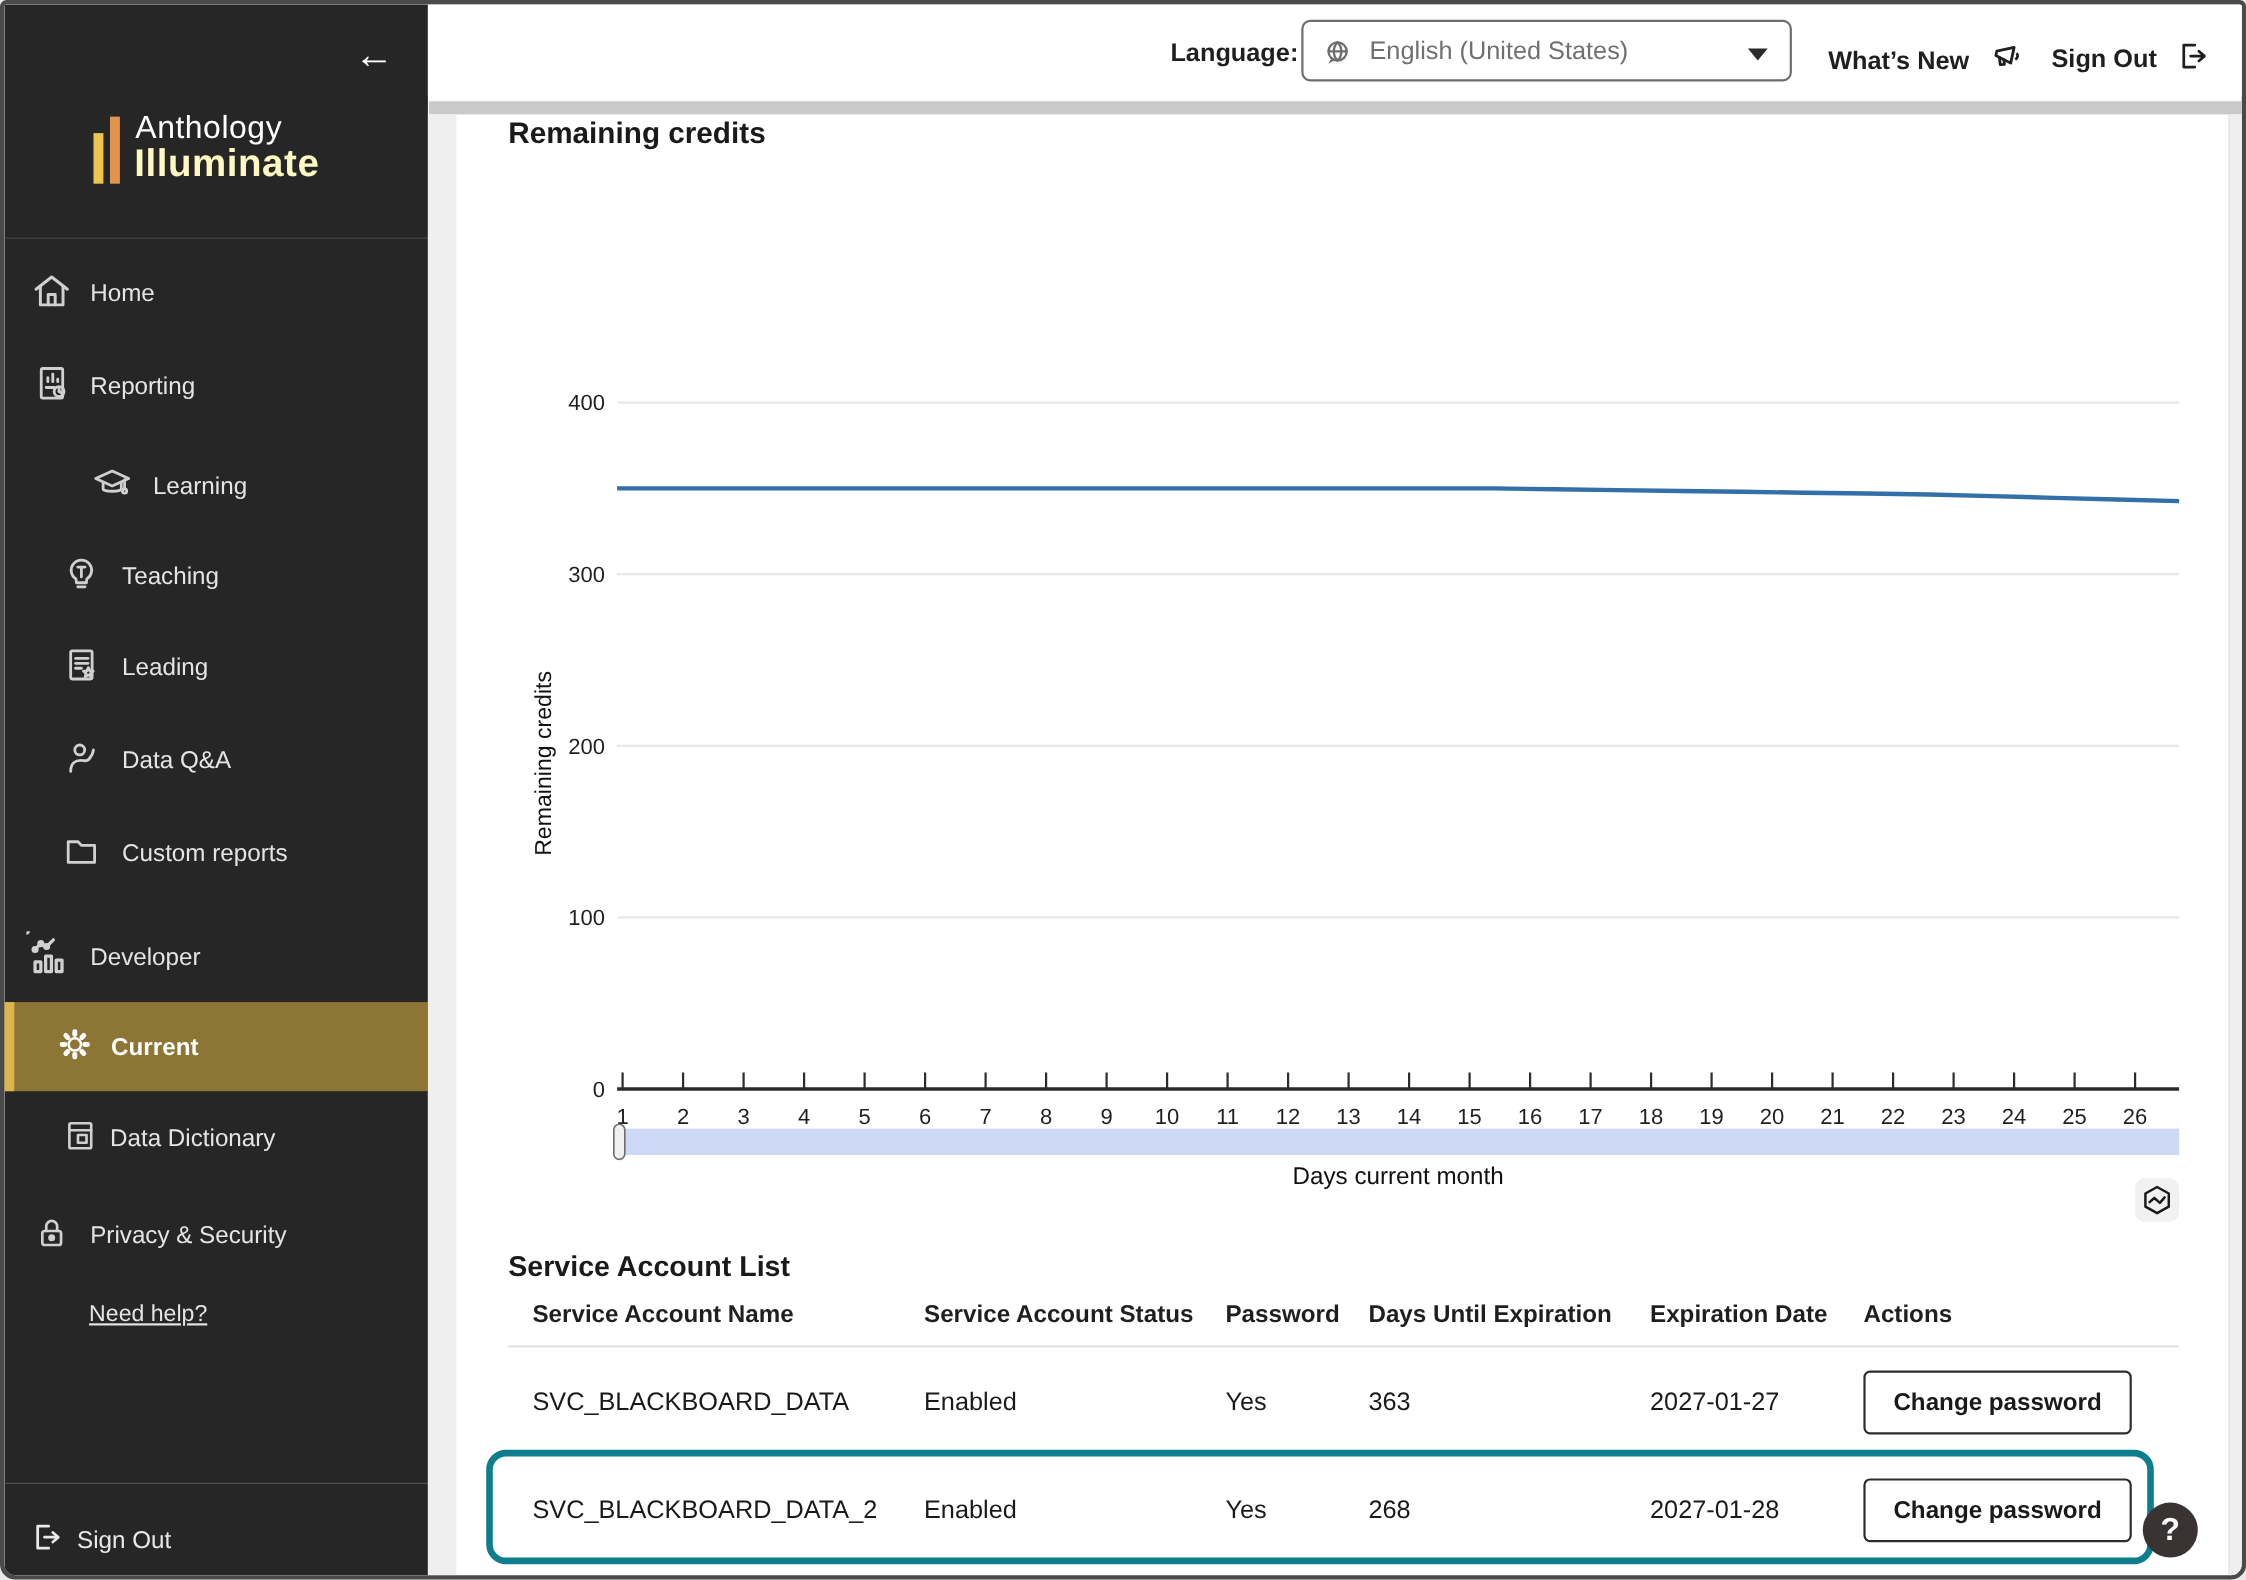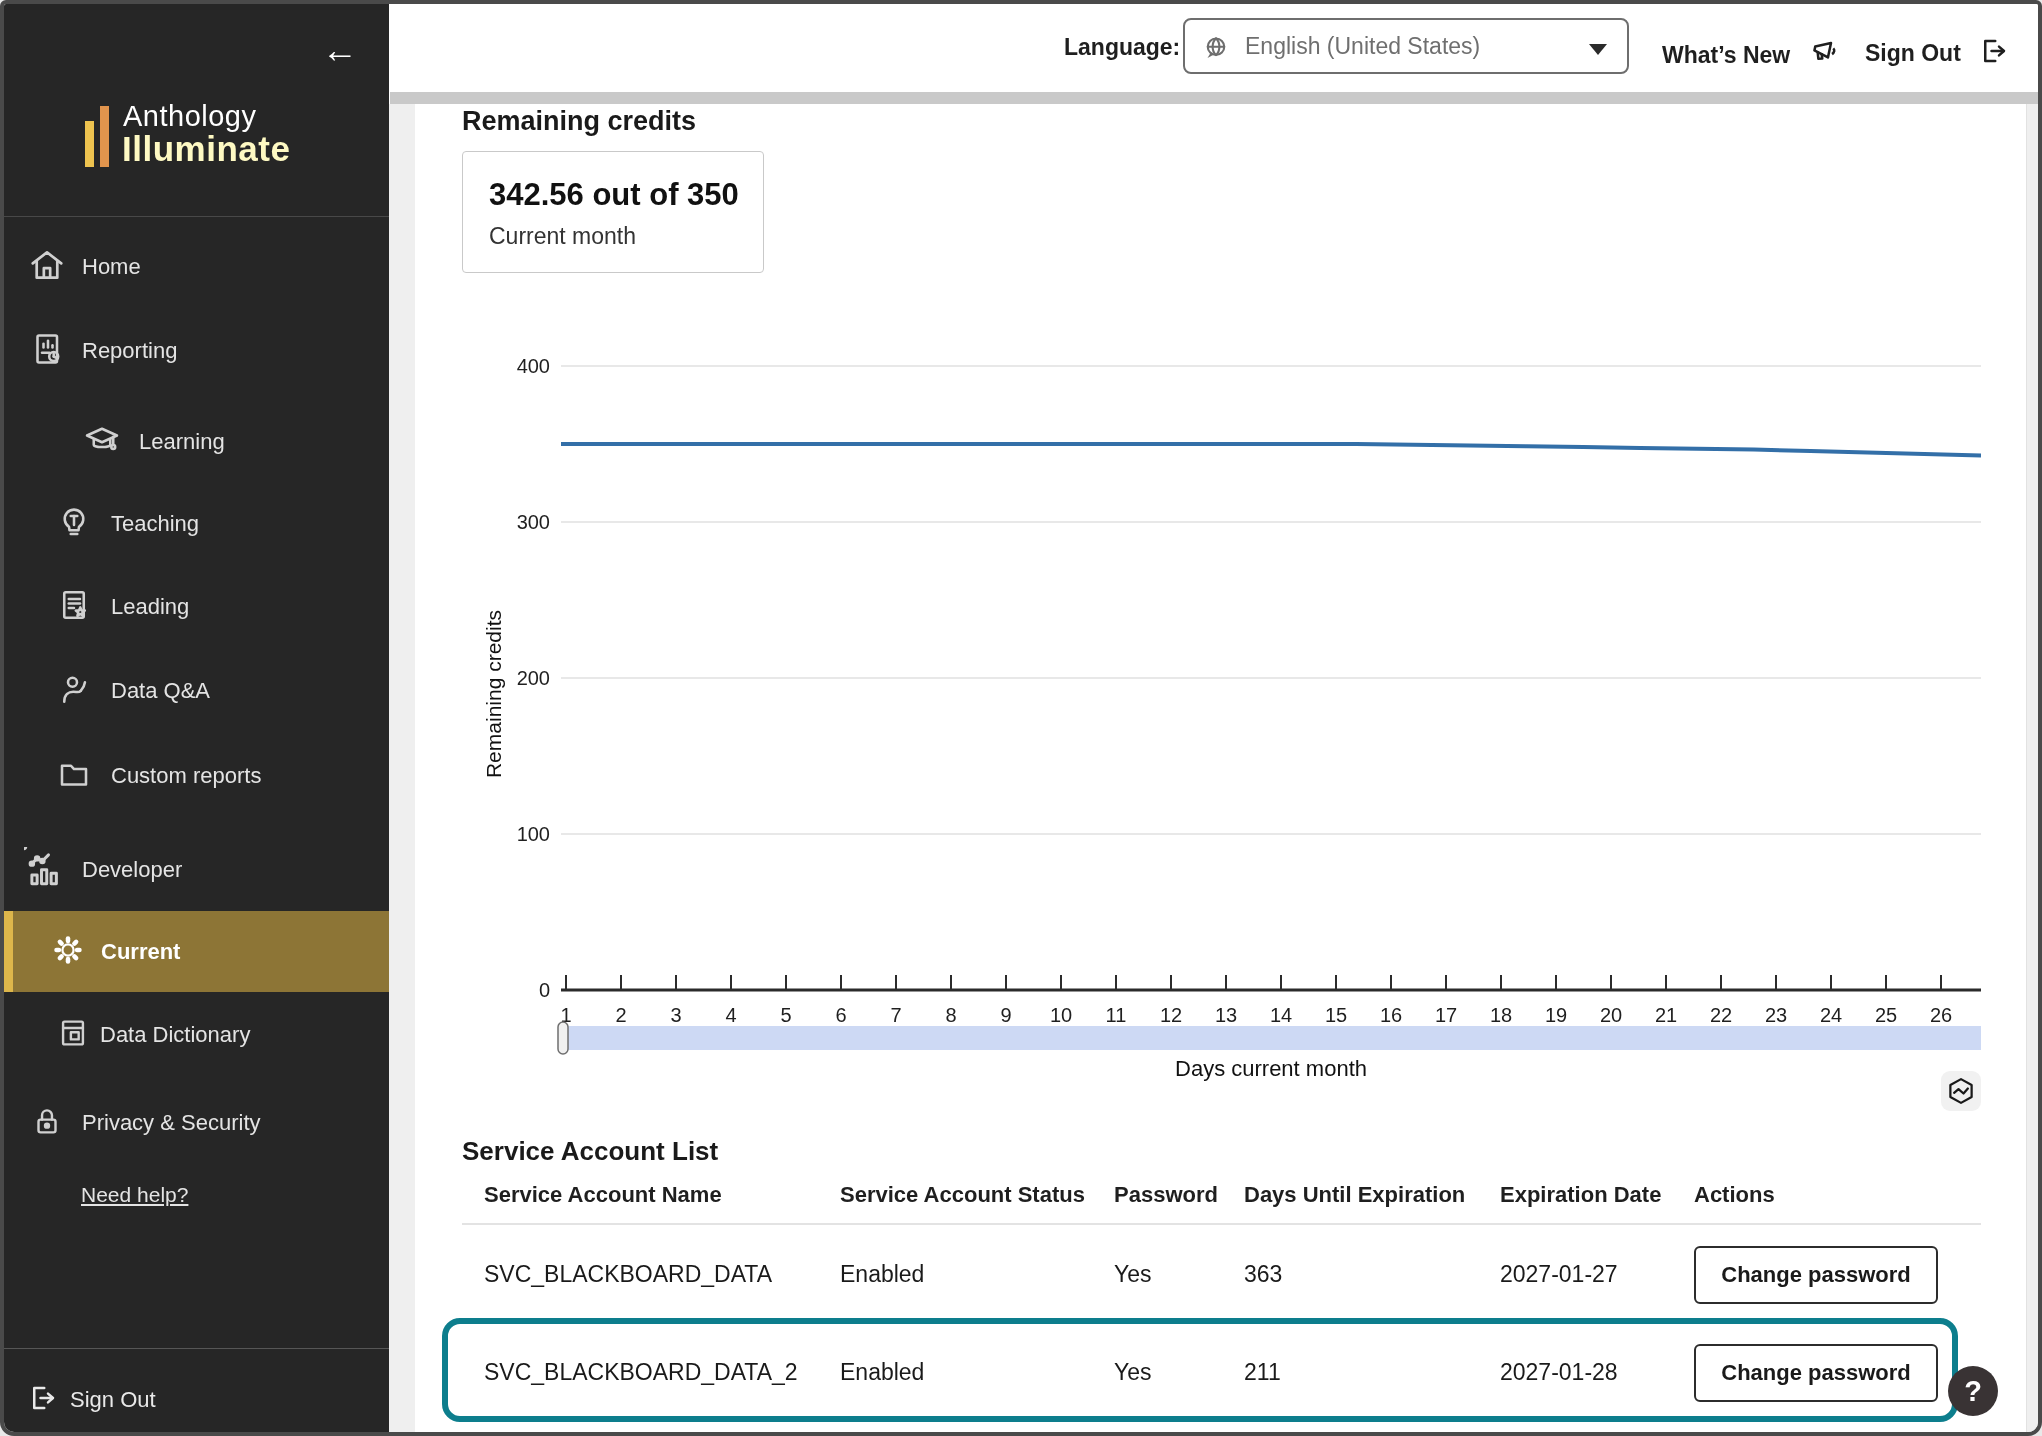--- a/index.html
+++ b/index.html
@@ -239,24 +239,20 @@
         </svg>
       </span>
     </div>
   </div>
 
   <div class="scroll-shadow"></div>
   <div class="left-gutter"></div>
   <div class="right-scrollbar"></div>
 
   <div class="h-credits">Remaining credits</div>
-  <div class="credit-card">
-    <div class="val">342.56 out of 350</div>
-    <div class="cap">Current month</div>
-  </div>
 
   <svg id="chart" class="chart-svg" width="1660" height="790" viewBox="376 330 1660 790">
       <text x="546" y="993" text-anchor="end" font-size="20" fill="#1f1f1f">0</text>
       <line x1="557" y1="830" x2="1977" y2="830" stroke="#e8e8e8" stroke-width="2"></line>
       <text x="546" y="837" text-anchor="end" font-size="20" fill="#1f1f1f">100</text>
       <line x1="557" y1="674" x2="1977" y2="674" stroke="#e8e8e8" stroke-width="2"></line>
       <text x="546" y="681" text-anchor="end" font-size="20" fill="#1f1f1f">200</text>
       <line x1="557" y1="518" x2="1977" y2="518" stroke="#e8e8e8" stroke-width="2"></line>
       <text x="546" y="525" text-anchor="end" font-size="20" fill="#1f1f1f">300</text>
       <line x1="557" y1="362" x2="1977" y2="362" stroke="#e8e8e8" stroke-width="2"></line>
@@ -340,19 +336,19 @@
       <div class="cell" style="left: 480px; top: 1257px;">SVC_BLACKBOARD_DATA</div>
       <div class="cell" style="left: 836px; top: 1257px;">Enabled</div>
       <div class="cell" style="left: 1110px; top: 1257px;">Yes</div>
       <div class="cell" style="left: 1240px; top: 1257px;">363</div>
       <div class="cell" style="left: 1496px; top: 1257px;">2027-01-27</div>
       <div class="chg-btn" style="top: 1242px;">Change password</div>
       <div class="row-highlight" style="border-color: rgb(13, 126, 141);"></div>
       <div class="cell" style="left: 480px; top: 1355px;">SVC_BLACKBOARD_DATA_2</div>
       <div class="cell" style="left: 836px; top: 1355px;">Enabled</div>
       <div class="cell" style="left: 1110px; top: 1355px;">Yes</div>
-      <div class="cell" style="left: 1240px; top: 1355px;">211</div>
+      <div class="cell" style="left: 1240px; top: 1355px;">268</div>
       <div class="cell" style="left: 1496px; top: 1355px;">2027-01-28</div>
       <div class="chg-btn" style="top: 1340px;">Change password</div>
     </div>
 
   <div class="help-fab">?</div>
 </div>
 
 </body></html>

